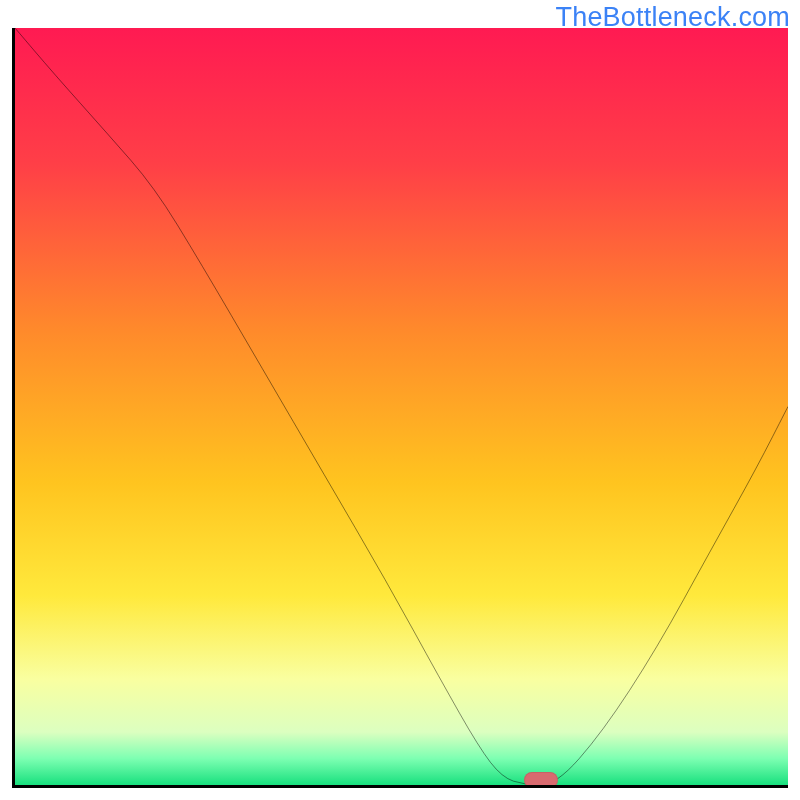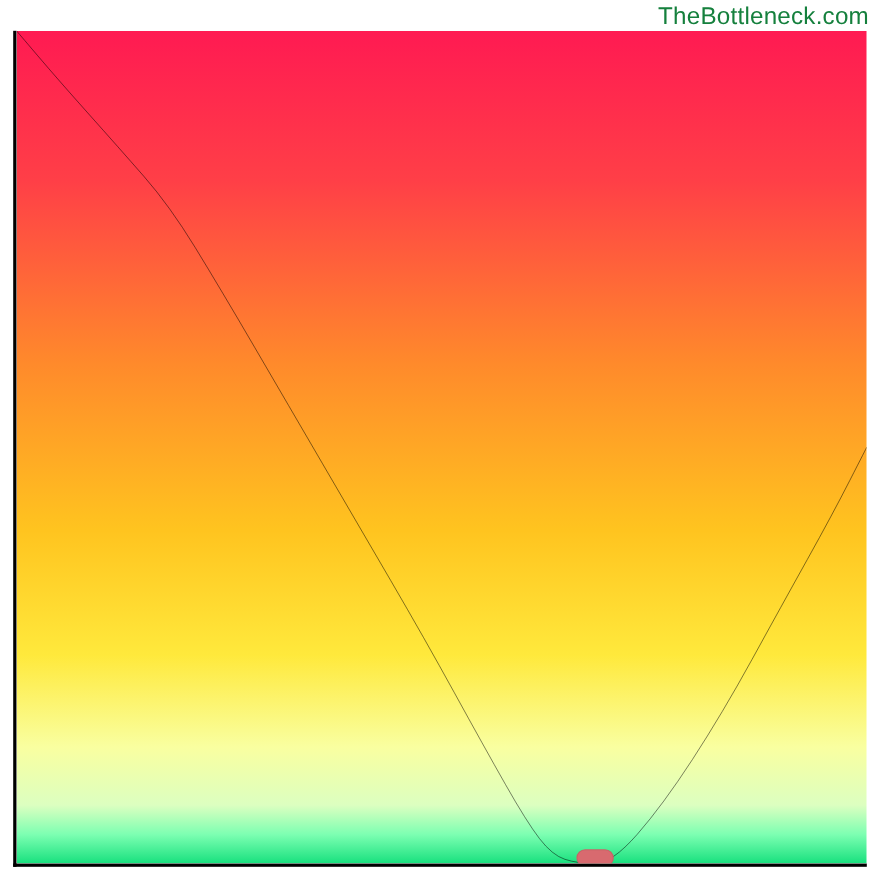--- a/index.html
+++ b/index.html
@@ -13,22 +13,22 @@
   }
   .frame {
     position: relative;
     width: 800px;
     height: 800px;
   }
   .watermark {
     position: absolute;
     top: 2px;
     right: 10px;
-    font-size: 22px;
-    color: #15803d;
+    font-size: 27px;
+    color: #3b82f6;
     font-weight: 500;
     letter-spacing: 0.2px;
   }
   .plot-area {
     position: absolute;
     left: 12px;
     top: 28px;
     width: 776px;
     height: 760px;
     border-left: 3px solid #000;

